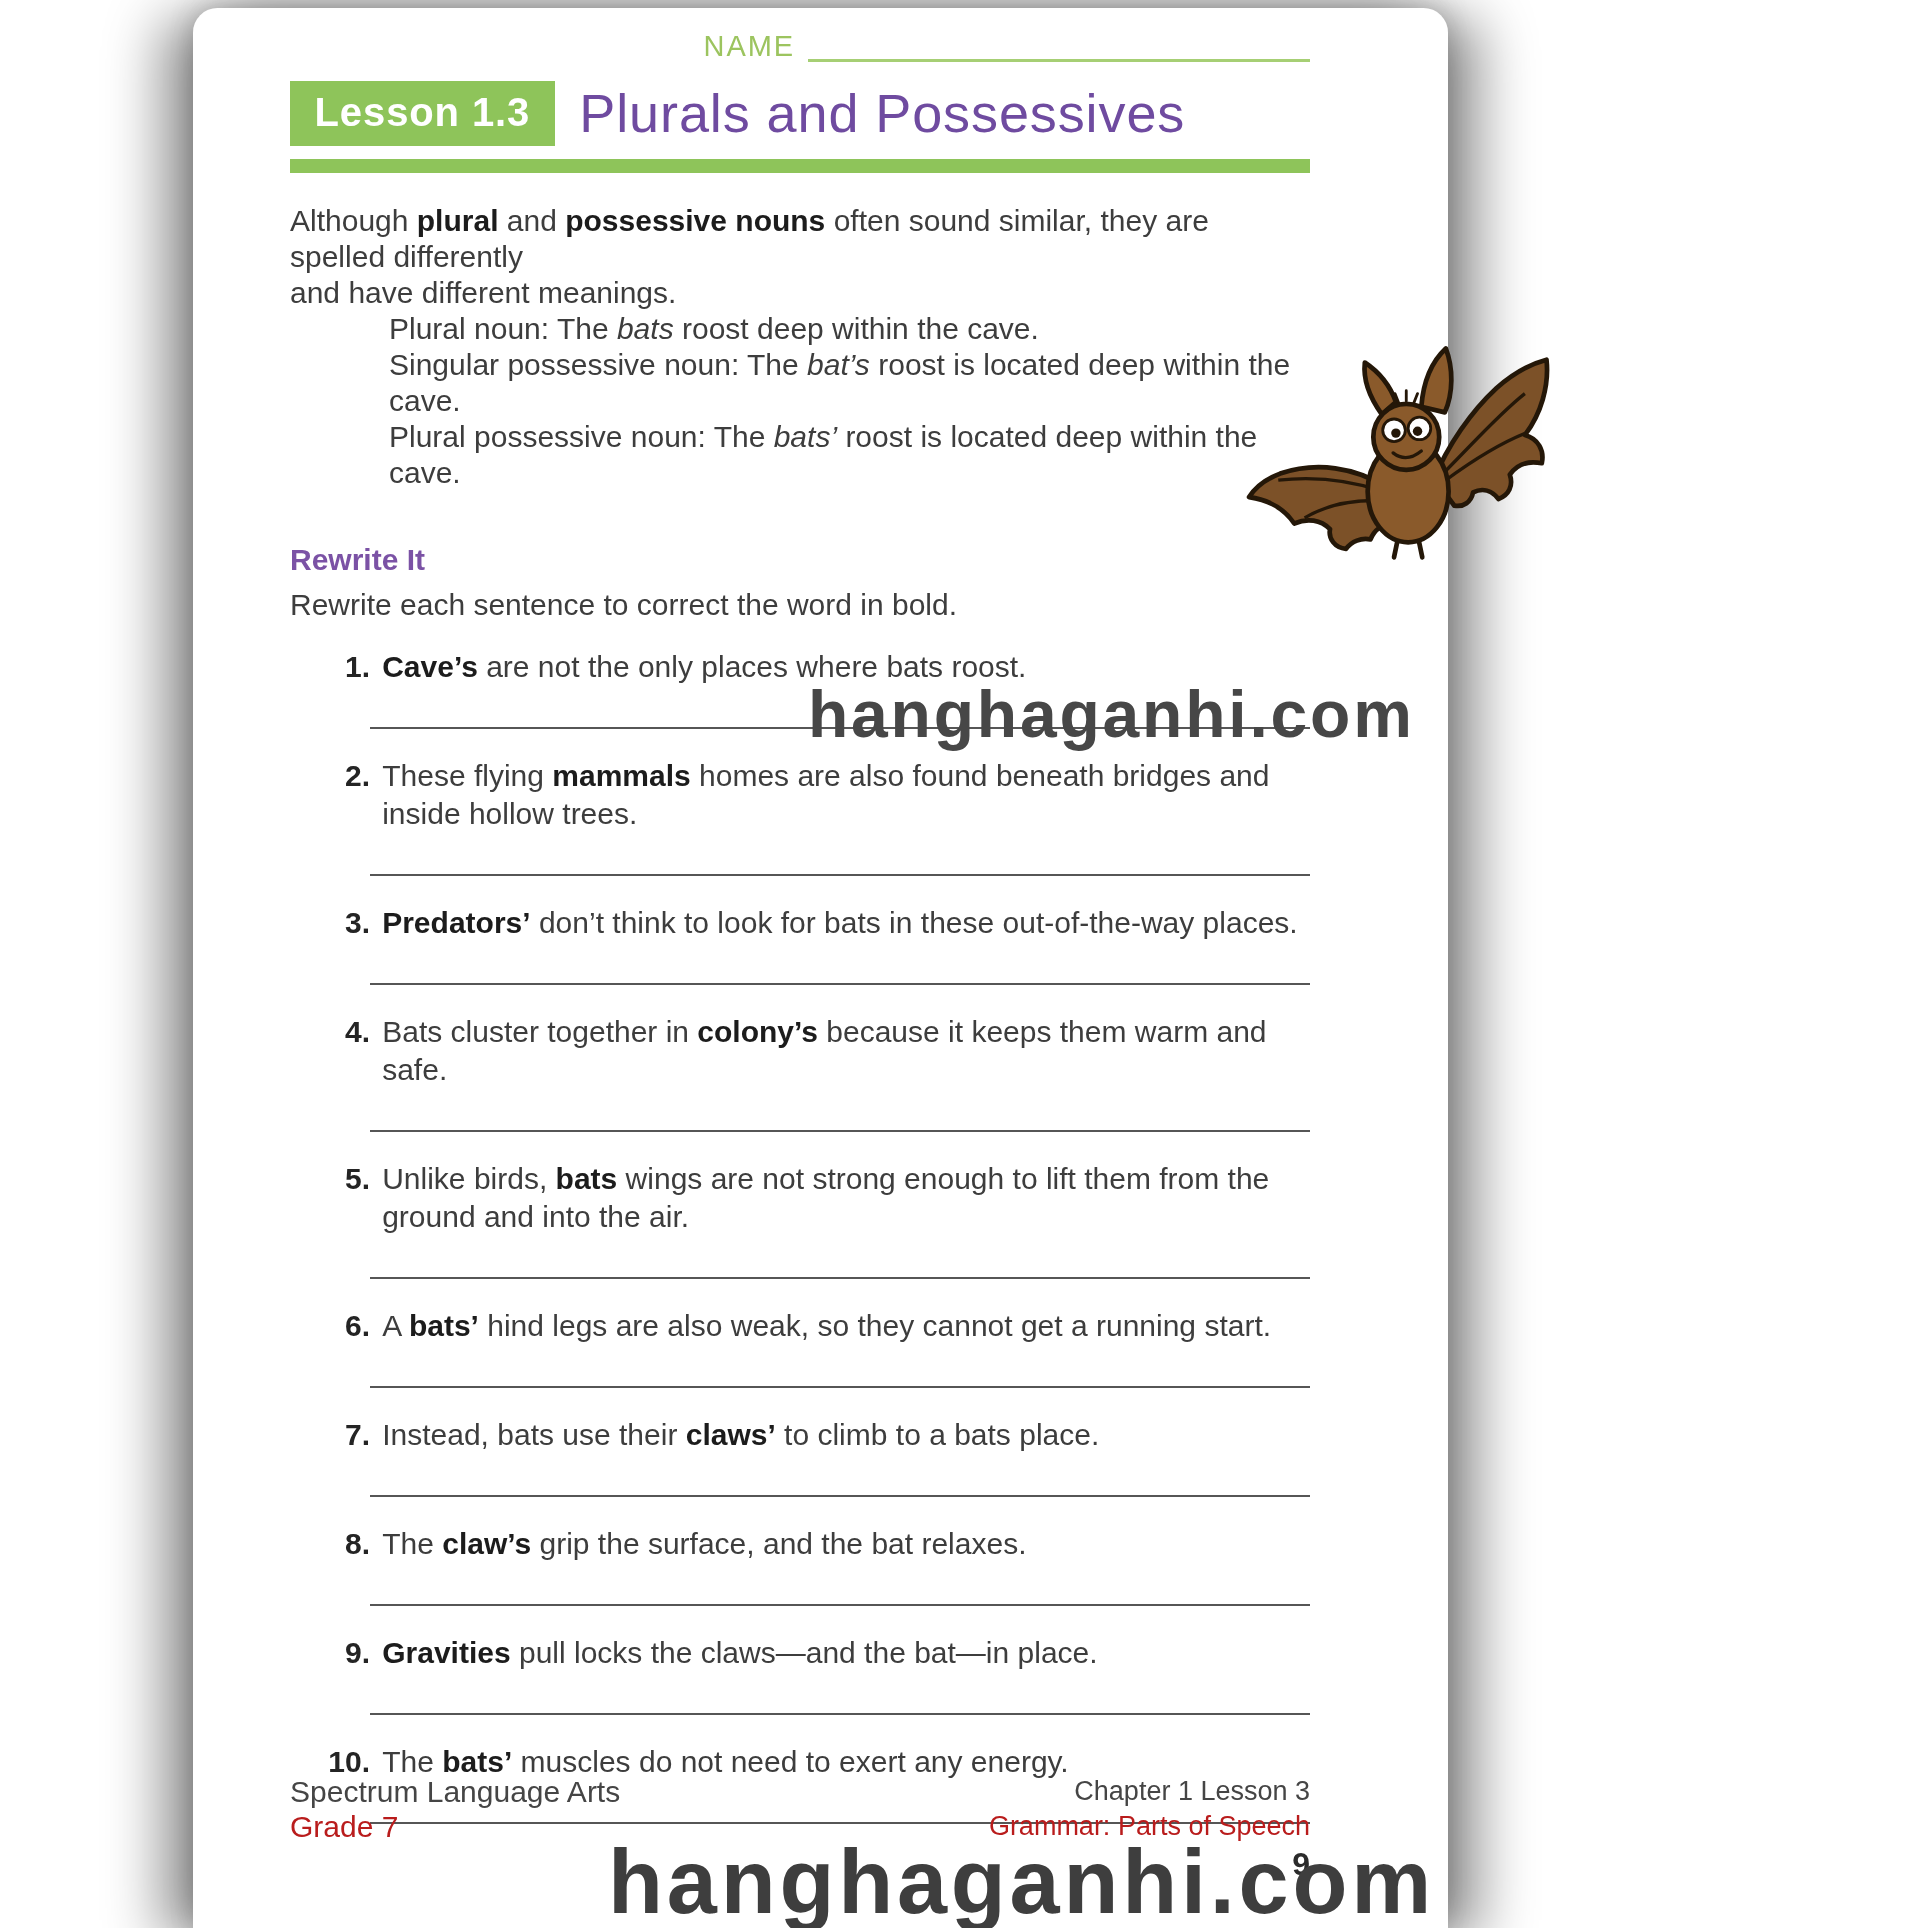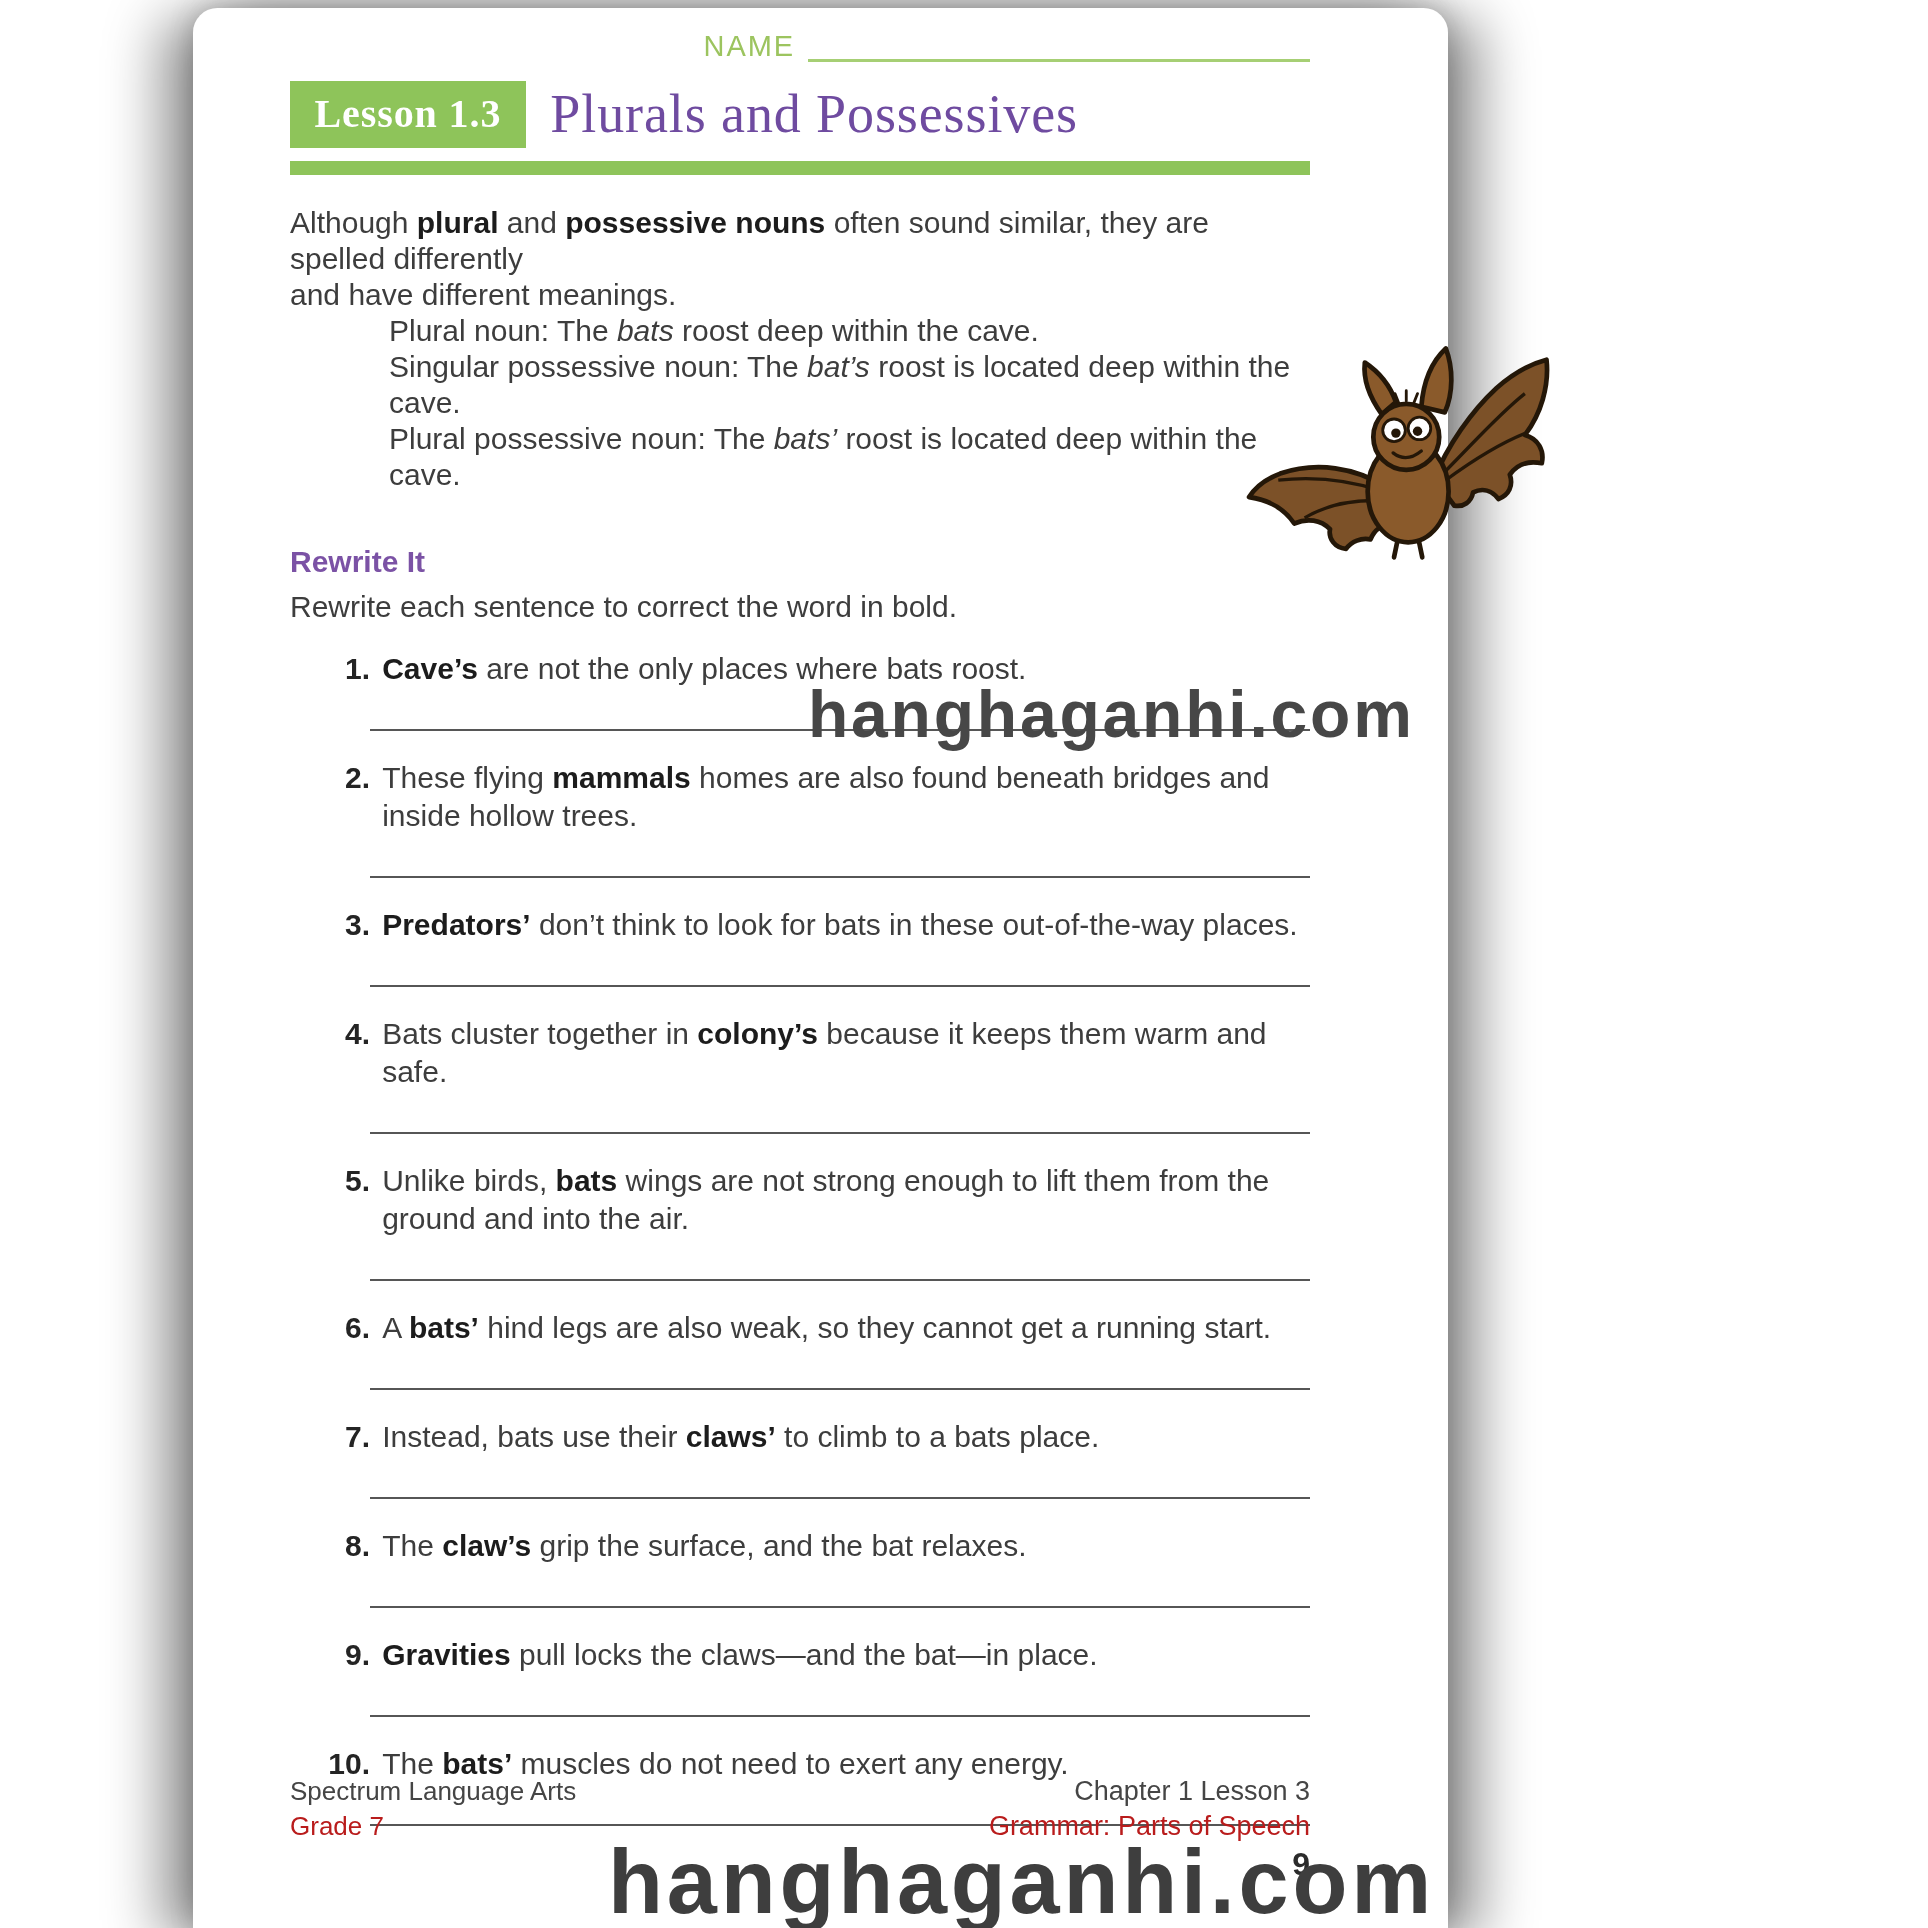--- a/index.html
+++ b/index.html
@@ -12,39 +12,39 @@
     position:absolute;left:193px;top:7.5px;width:1255px;height:1921px;
     background:#ffffff;border-radius:24.5px 24.5px 0 0;
     box-shadow:-32px 9.4px 56px rgba(0,0,0,.42), 32px 9.4px 56px rgba(0,0,0,.42), 0 -4.7px 26px rgba(0,0,0,.14);
   }
   .content{position:absolute;left:97px;right:138px;top:0;}
   
   .name-row{margin-top:22.6px;display:flex;justify-content:flex-end;align-items:flex-end;}
   .name-label{color:#9cc45f;font-size:29px;letter-spacing:1.9px;line-height:32px;}
   .name-line{width:502px;height:28px;border-bottom:3.8px solid #a6cf74;margin-left:13px;}
   
-  .lesson-row{margin-top:19px;display:flex;align-items:center;font-family:Liberation Serif, serif;}
+  .lesson-row{margin-top:19px;display:flex;align-items:center;}
   .badge{background:#8ec45a;color:#ffffff;font-weight:bold;font-size:40px;letter-spacing:0.9px;padding:8.5px 24.5px 11.3px 24.5px;}
   .title{color:#6f4ba0;font-size:54px;margin-left:24.5px;letter-spacing:0.9px;white-space:nowrap;}
   .green-bar{margin-top:13px;height:14px;background:#8ec45a;}
   
   .intro{margin:30px 0 0 0;font-size:30px;line-height:36px;color:#3d3d3d;max-width:1285px;}
   .intro b, .item b{color:#1c1c1c;}
   .examples{margin:0 0 0 99px;font-size:30px;line-height:36px;color:#3d3d3d;}
   .examples i{font-style:italic;}
   
   .section-heading{margin:51px 0 0 0;color:#7b52a5;font-size:30px;font-weight:bold;line-height:36px;}
   .instruction{margin:9.4px 0 0 0;font-size:30px;line-height:36px;color:#3d3d3d;}
   .items{margin-top:24.5px;}
   .item{display:flex;padding-left:33px;font-size:30px;line-height:38px;color:#3d3d3d;}
   .item .num{flex:none;width:47px;text-align:right;font-weight:bold;color:#242424;}
   .item .text{margin-left:12.2px;max-width:1130px;}
   .answer-line{margin:41px 0 28px 80px;height:0;border-top:2.4px solid #565656;}
   
-  .footer-left{position:absolute;left:97px;top:1766px;font-size:26px;line-height:35px;color:#454545;}
+  .footer-left{position:absolute;left:97px;top:1766px;font-size:30px;line-height:35px;color:#454545;}
   .footer-right{position:absolute;right:138px;top:1766px;text-align:right;font-size:27px;line-height:35px;color:#454545;}
   .footer-purple{color:#b91c1c;}
   .page-num{position:absolute;right:138px;top:1838px;font-size:32px;font-weight:bold;color:#2b2b2b;}
   
   .bat{position:absolute;left:1053px;top:331px;width:313px;height:224px;}
   
   .wm-mid{position:absolute;left:808px;top:676px;font-size:66px;font-weight:600;color:#474747;letter-spacing:2.8px;z-index:6;}
   .wm-bottom{position:absolute;left:608px;top:1831px;font-size:90px;font-weight:600;color:#3e3e3e;letter-spacing:3.8px;z-index:6;}
 </style>
 </head>

